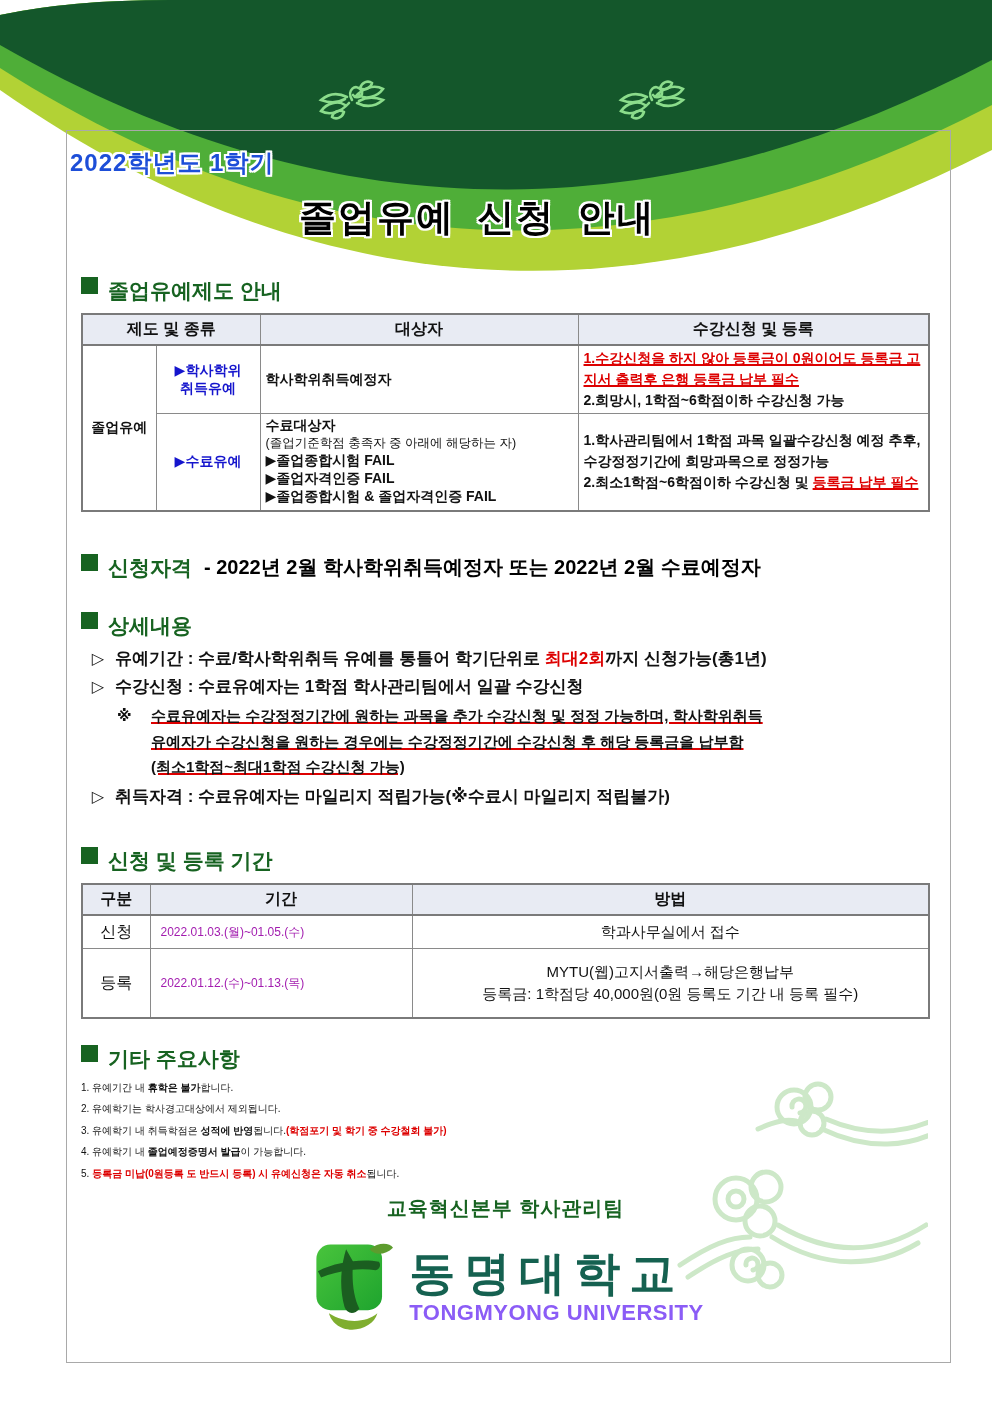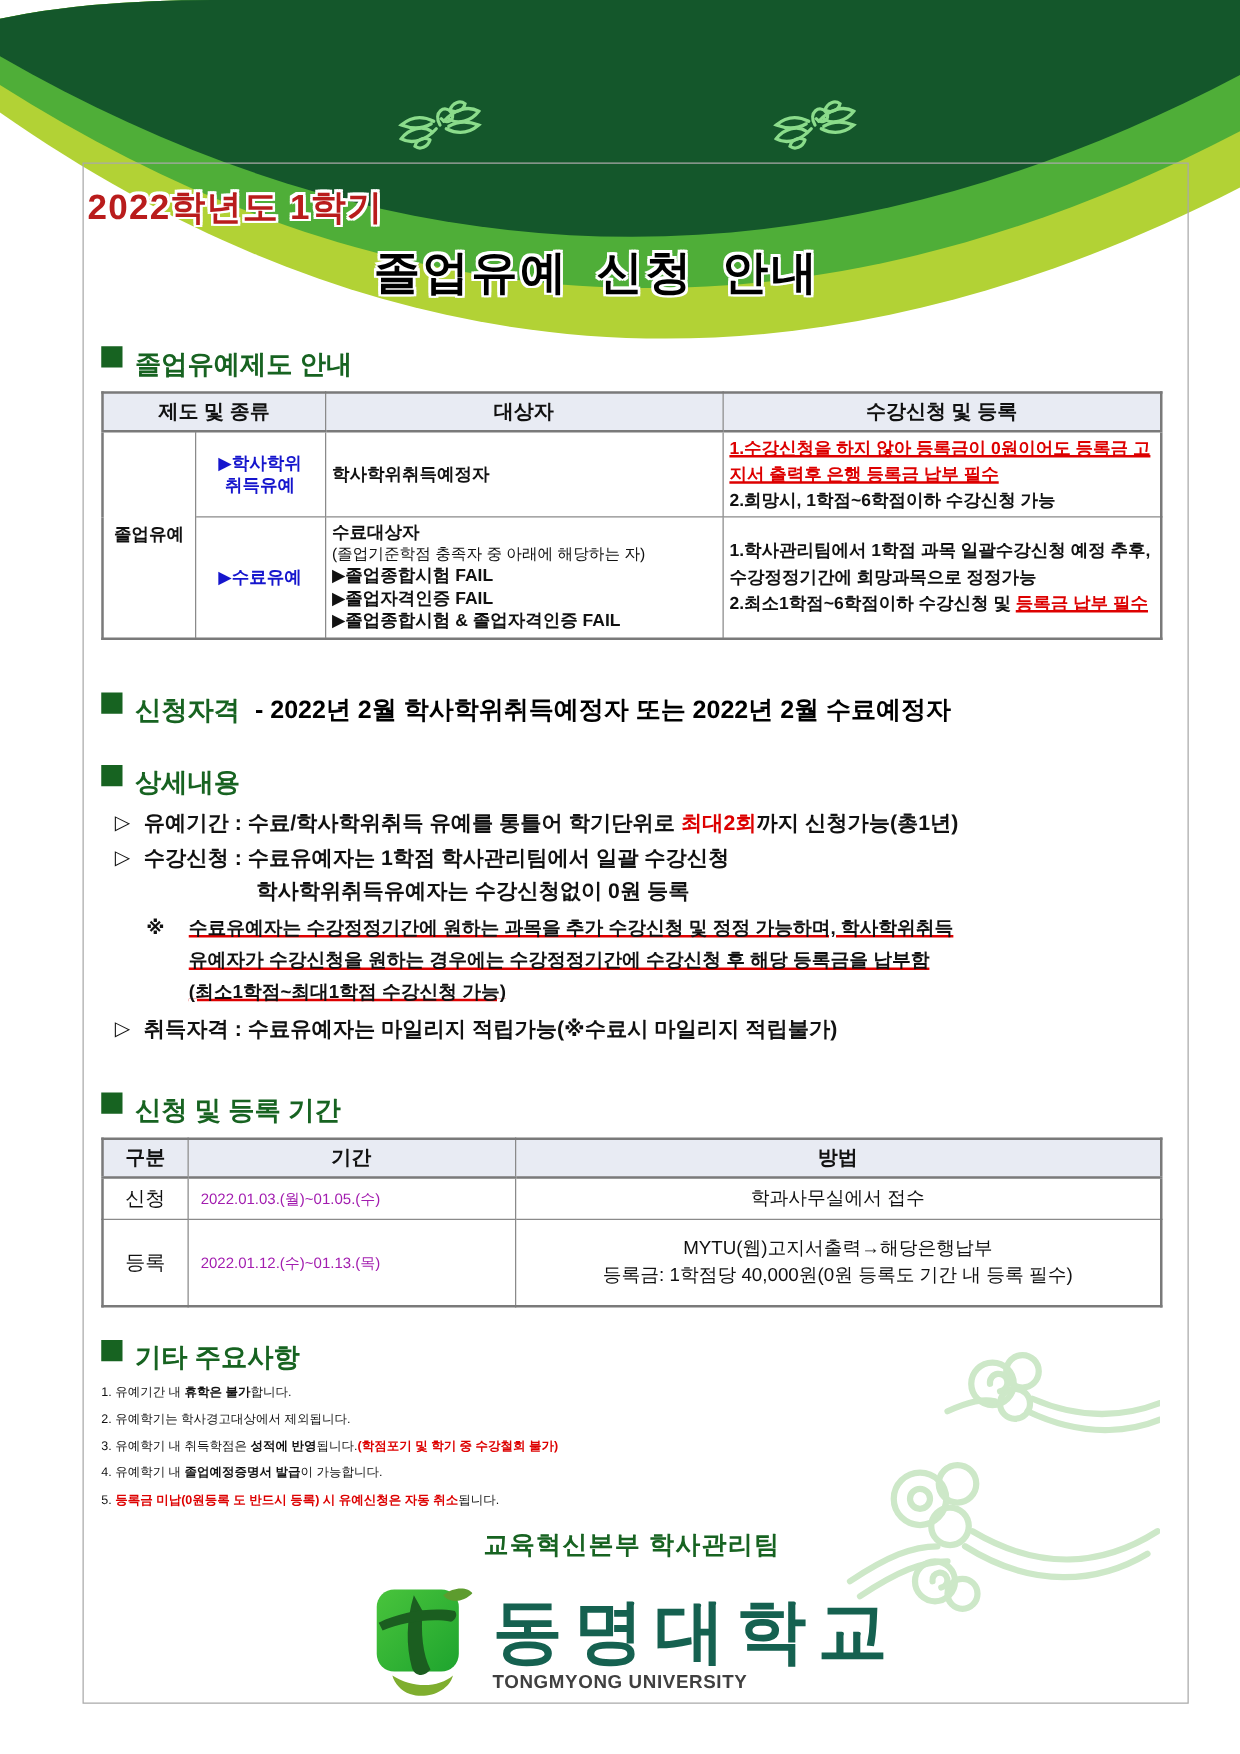--- a/index.html
+++ b/index.html
@@ -1,22 +1,22 @@
 <!DOCTYPE html>
 <html><head>
 <meta charset="utf-8">
 <style>
   html,body{margin:0;padding:0;}
   .page{position:relative;width:992px;height:1403px;background:#ffffff;overflow:hidden;
         font-family:"Liberation Sans","DejaVu Sans",sans-serif;color:#111;}
   .banner{position:absolute;left:0;top:0;z-index:0;}
   .card{position:absolute;left:66px;top:130px;width:885px;height:1233px;
         border:1px solid #a9a9a9;box-sizing:border-box;z-index:1;}
-  .term-title{position:absolute;left:3px;top:16px;font-size:28px;font-weight:700;
-        letter-spacing:1px;z-index:3;color:#b91c1c;
+  .term-title{position:absolute;left:3px;top:16px;font-size:24px;font-weight:700;
+        letter-spacing:1px;z-index:3;color:#1d4ed8;
         text-shadow:-2px -2px 0 #fff,2px -2px 0 #fff,-2px 2px 0 #fff,2px 2px 0 #fff,0 -2px 0 #fff,0 2px 0 #fff,-2px 0 0 #fff,2px 0 0 #fff;}
   .main-title{position:absolute;left:232px;top:62px;font-size:37px;font-weight:700;
         letter-spacing:2px;word-spacing:10px;z-index:3;color:#000;
         text-shadow:-2px -2px 0 #fff,2px -2px 0 #fff,-2px 2px 0 #fff,2px 2px 0 #fff,0 -2px 0 #fff,0 2px 0 #fff,-2px 0 0 #fff,2px 0 0 #fff;}
   .content{position:relative;z-index:2;padding:146px 20px 0 14px;box-sizing:border-box;}
   .content > *{position:relative;z-index:1;}
   .sec-head{display:flex;align-items:flex-start;font-size:21px;font-weight:700;color:#176321;margin:0 0 8px 0;}
   .sec-square{display:inline-block;width:17px;height:17px;background:#176321;margin-right:10px;flex:0 0 auto;}
   .sec-extra{color:#000;margin-left:12px;font-size:20px;font-weight:700;}
   table{border-collapse:collapse;width:100%;table-layout:fixed;border-radius:21px;}
@@ -42,22 +42,22 @@
   .ref-body{padding-left:8px;}
   .t2 .lbl{font-size:16px;font-weight:400;text-align:center;}
   .t2 .period{font-size:12px;font-weight:400;color:#a21caf;padding-left:10px;}
   .t2 .method{font-size:15px;font-weight:400;text-align:center;line-height:1.5;}
   .t2 .col-lbl{width:68px;} .t2 .col-period{width:262px;}
   .t2 .r1{height:34px;} .t2 .r2{height:69px;}
   .note-item{font-size:10px;margin:7px 0;line-height:1.45;font-weight:400;}
   .b{font-weight:700;}
   .dept-line{text-align:center;font-size:20px;font-weight:700;color:#176321;margin-top:14px;letter-spacing:1px;}
   .logo-row{display:flex;justify-content:center;align-items:center;margin-top:8px;gap:16px;}
-  .logo-text .kr{font-size:56px;font-weight:700;color:#156150;letter-spacing:9px;line-height:1.15;}
-  .logo-text .en{font-size:15px;font-weight:700;color:#404040;letter-spacing:0.5px;}
+  .logo-text .kr{font-size:46px;font-weight:700;color:#156150;letter-spacing:9px;line-height:1.15;}
+  .logo-text .en{font-size:22px;font-weight:700;color:#8b5cf6;letter-spacing:0.5px;}
   .cloud-ornament{position:absolute;right:22px;top:942px;z-index:0;}
 </style>
 </head>
 <body>
 
 <div class="page">
 
   <svg class="banner" width="992" height="300" viewBox="0 0 992 300" aria-hidden="true">
     <defs>
       <g id="swirl" stroke="#8bdc8b" stroke-width="2.6" fill="none" stroke-linecap="round">
@@ -182,21 +182,20 @@
         <span class="d-marker">▷</span>
         <span>
           <span>유예기간 : 수료/학사학위취득 유예를 통틀어 학기단위로 </span><span class="red">최대2회</span><span>까지 신청가능(총1년)</span>
         </span>
       </div>
 
       <div class="detail-line" style="margin-bottom:0;">
         <span class="d-marker">▷</span>
         <span>수강신청 : 수료유예자는 1학점 학사관리팀에서 일괄 수강신청</span>
       </div>
-      <div class="d-indent2">학사학위취득유예자는 수강신청없이 0원 등록</div>
 
       <div class="ref-note">
         <span class="ref-marker">※</span>
         <span class="ref-body">
           <span class="u-red">수료유예자는 수강정정기간에 원하는 과목을 추가 수강신청 및 정정 가능하며, 학사학위취득</span><br>
           <span class="u-red">유예자가 수강신청을 원하는 경우에는 수강정정기간에 수강신청 후 해당 등록금을 납부함</span><br>
           <span class="u-red">(최소1학점~최대1학점 수강신청 가능)</span>
         </span>
       </div>
 

